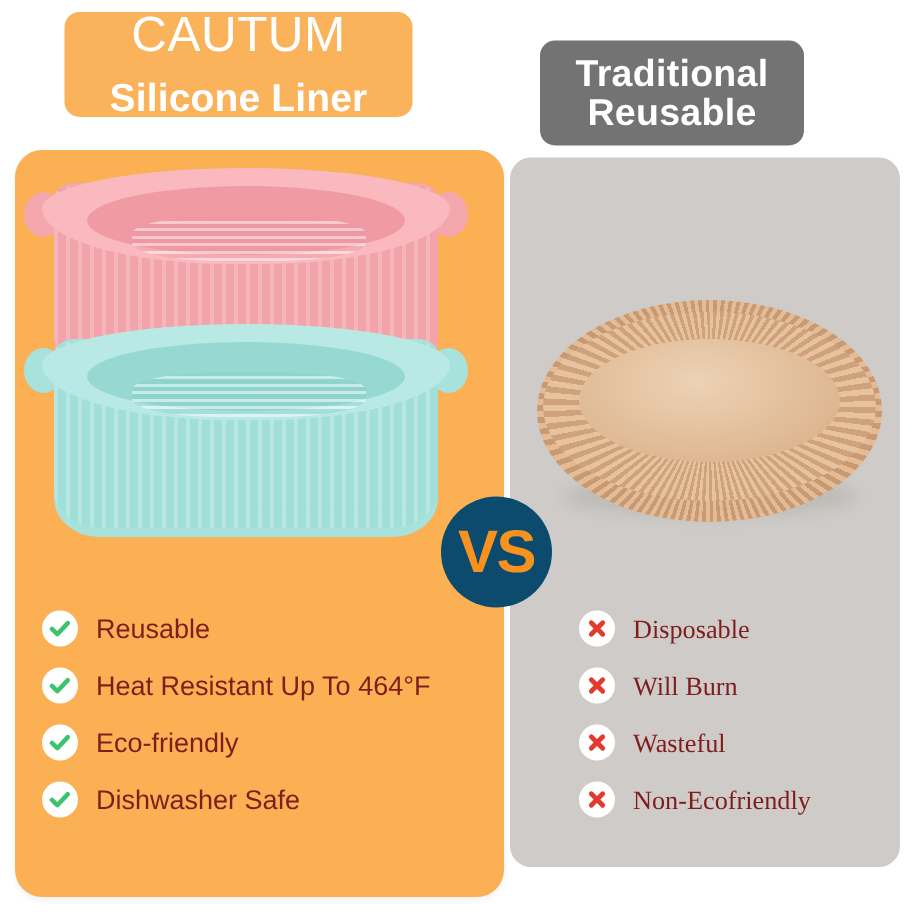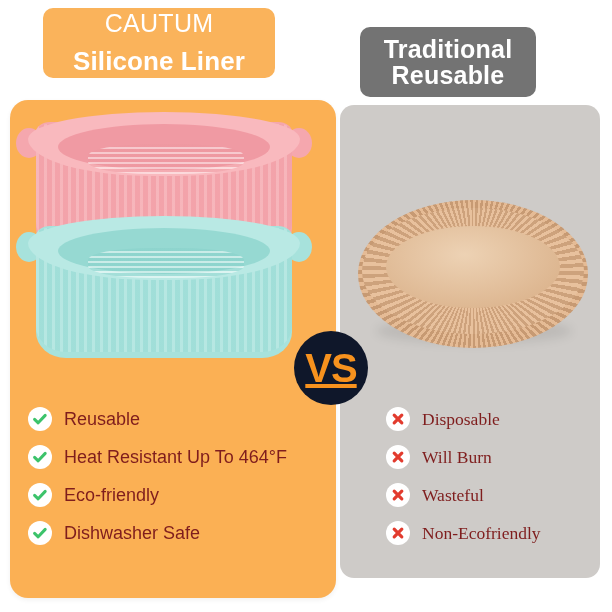--- a/index.html
+++ b/index.html
@@ -31,21 +31,21 @@
     line-height: 1.06;
   }
   #badge-left {
     left: 43px;
     top: 8px;
     width: 232px;
     height: 70px;
     background: #fab35b;
   }
   #badge-left .line1 {
-    font-size: 25px;
+    font-size: 33px;
     font-weight: 400;
     letter-spacing: 0.3px;
   }
   #badge-left .line2 {
     font-size: 26px;
     font-weight: 700;
     letter-spacing: 0.1px;
     margin-top: 11px;
   }
   #badge-right {
@@ -237,29 +237,28 @@
   }
 
   
   #vs-badge {
     position: absolute;
     left: 294px;
     top: 331px;
     width: 74px;
     height: 74px;
     border-radius: 50%;
-    background: #0f172a;
+    background: #0c4a6e;
     display: flex;
     align-items: center;
     justify-content: center;
     color: #f7921e;
     font-size: 40px;
     font-weight: 700;
     letter-spacing: -1px;
-    text-decoration: underline;
   }
 
   
   .feature-list {
     position: absolute;
   }
   #list-left { left: 28px; top: 400px; width: 300px; }
   #list-right { left: 386px; top: 400px; width: 210px; }
 
   .feature-row {

